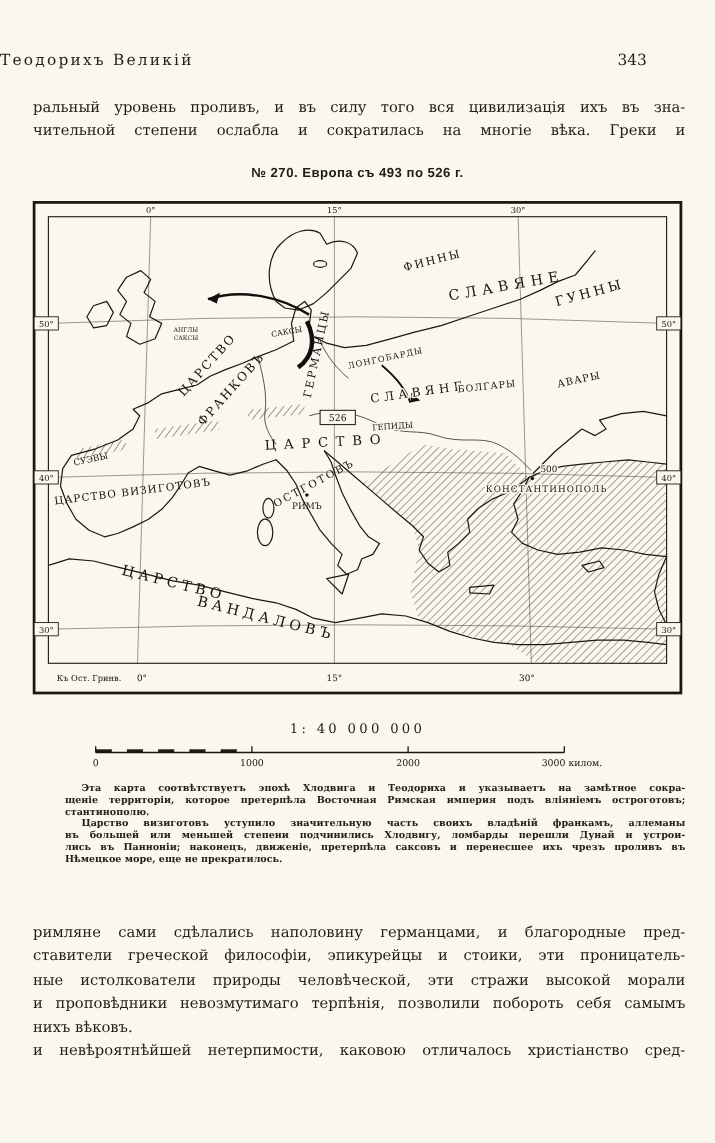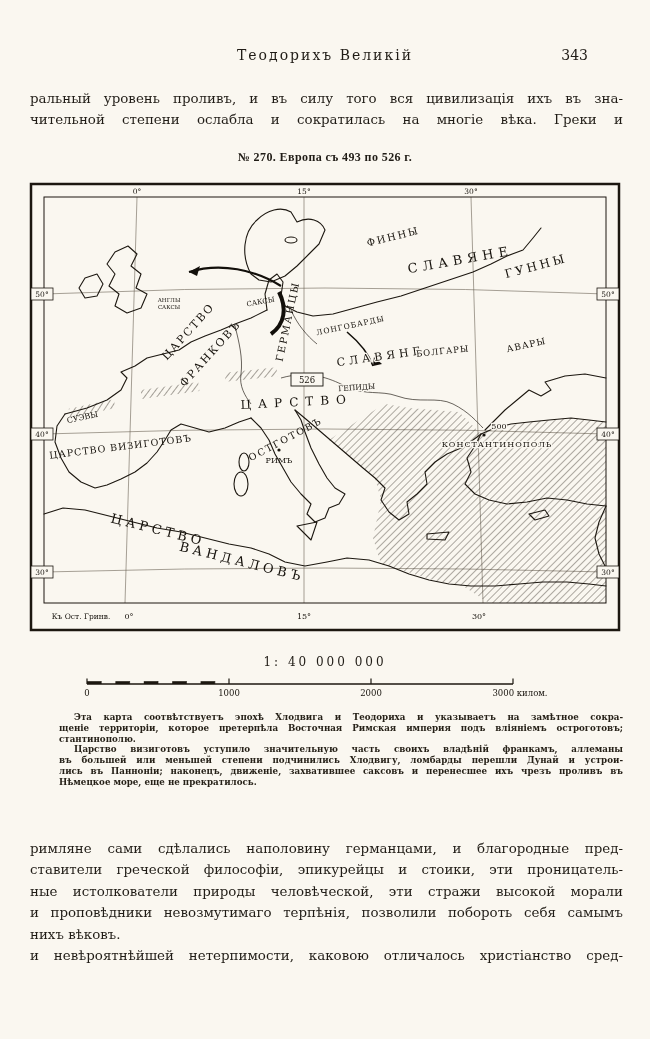--- a/index.html
+++ b/index.html
@@ -2,33 +2,33 @@
 <html><head>
 <meta charset="utf-8">
 <style>
   html,body{margin:0;padding:0;background:#d8d4cc;}
   .page{
     position:relative;width:650px;height:1039px;margin:0 auto;
     background:#faf7f0;color:#201c16;overflow:hidden;
     font-family:"DejaVu Serif", serif;
   }
   .header-title{
-    position:absolute;top:47px;left:0;right:0;text-align:center;
+    position:absolute;top:47px;left:0;right:0;
     font-size:14px;letter-spacing:2px;
   }
   .page-number{position:absolute;top:47px;right:62px;font-size:14px;}
   .para{position:absolute;left:30px;right:27px;font-size:13.4px;line-height:21.4px;}
   .intro{top:88px;}
   .outro{top:838px;}
   .line{text-align:justify;text-align-last:justify;white-space:normal;}
   .line.last{text-align-last:auto;}
   .justify-all .line.last{text-align-last:justify;}
   .map-caption{
     position:absolute;top:150px;left:0;right:0;text-align:center;
-    font-family:Liberation Serif, serif;font-weight:bold;font-size:12px;
+    font-family:Liberation Sans, sans-serif;font-weight:bold;font-size:12px;
     letter-spacing:.4px;
   }
   .map-figure{position:absolute;top:182px;left:29px;width:592px;height:450px;}
   .scale-title{
     position:absolute;top:655px;left:0;right:0;text-align:center;
     font-size:12px;letter-spacing:3px;
   }
   .scale-bar-wrap{position:absolute;top:676px;left:0;right:0;display:flex;justify-content:center;}
   .notes{
     position:absolute;top:712px;left:15px;right:27px;
@@ -213,21 +213,21 @@
 
   <div class="notes">
     <div class="notes-para">
         <div class="line">Эта карта соотвѣтствуетъ эпохѣ Хлодвига и Теодориха и указываетъ на замѣтное сокра-</div>
         <div class="line">щеніе территоріи, которое претерпѣла Восточная Римская империя подъ вліяніемъ остроготовъ;</div>
         <div class="line last">стантинополю.</div>
       </div>
     <div class="notes-para">
         <div class="line">Царство визиготовъ уступило значительную часть своихъ владѣній франкамъ, аллеманы</div>
         <div class="line">въ большей или меньшей степени подчинились Хлодвигу, ломбарды перешли Дунай и устрои-</div>
-        <div class="line">лись въ Панноніи; наконецъ, движеніе, захватившее саксовъ и перенесшее ихъ чрезъ проливъ въ</div>
+        <div class="line">лись въ Панноніи; наконецъ, движеніе, претерпѣла саксовъ и перенесшее ихъ чрезъ проливъ въ</div>
         <div class="line last">Нѣмецкое море, еще не прекратилось.</div>
       </div>
   </div>
 
   <div class="para outro">
       <div class="line">римляне сами сдѣлались наполовину германцами, и благородные пред-</div>
       <div class="line">ставители греческой философіи, эпикурейцы и стоики, эти проницатель-</div>
       <div class="line">ные истолкователи природы человѣческой, эти стражи высокой морали</div>
       <div class="line">и проповѣдники невозмутимаго терпѣнія, позволили побороть себя самымъ</div>
       <div class="line last">нихъ вѣковъ.</div>

